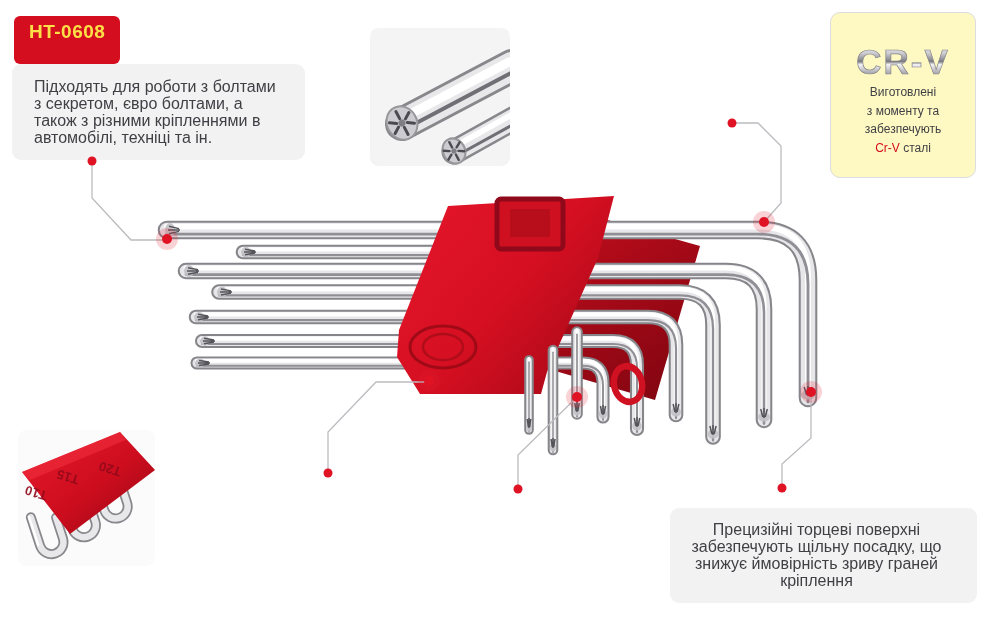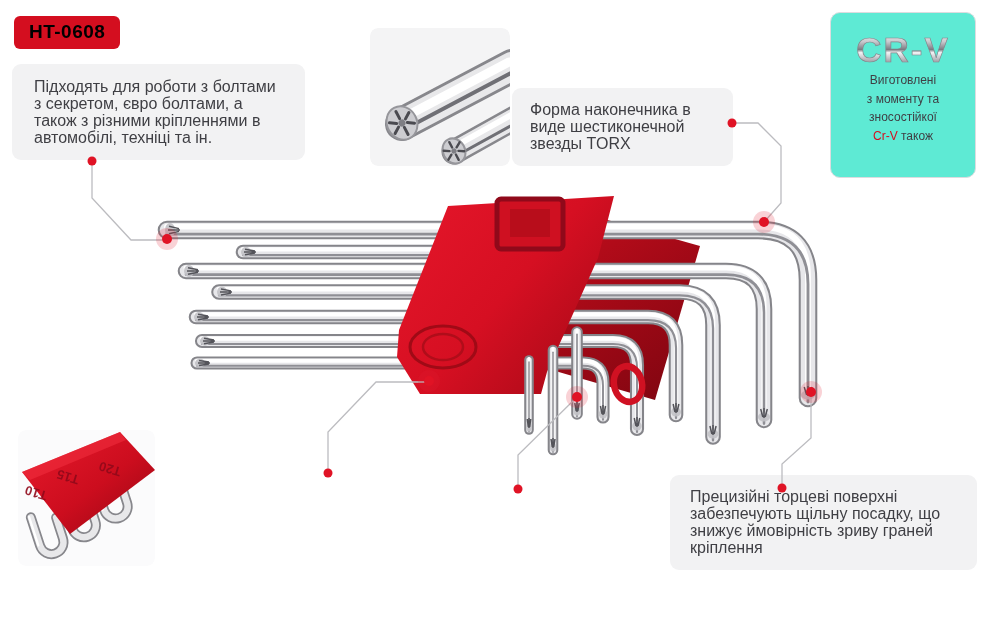--- a/index.html
+++ b/index.html
@@ -2,62 +2,59 @@
 <html style="--accent-red: #d40e1f; --box-bg: #f2f2f3; --card-border: #dcdcdf; --line-gray: #bcbcc0; --text: #3f3f44; --dot-red: #e01325;"><head>
 <meta charset="utf-8">
 <style>
   html,body{margin:0;padding:0;background:#fff;}
   .canvas{
     position:relative;width:990px;height:625px;overflow:hidden;background:#fff;
     font-family:"Liberation Sans",sans-serif;color:var(--text,#3f3f44);
   }
   .badge{
     position:absolute;left:14px;top:16px;
-    background:var(--accent-red,#d40e1f);color:#000000;
+    background:var(--accent-red,#d40e1f);color:#fde047;
     font-size:19px;font-weight:bold;letter-spacing:.5px;
-    padding:5px 15px 6px;border-radius:6px;
+    padding:5px 15px 21px;border-radius:6px;
   }
   .box{
     position:absolute;background:var(--box-bg,#f2f2f3);border-radius:9px;
     font-size:16px;line-height:17px;color:var(--text,#3f3f44);
     box-sizing:border-box;
   }
   .box1{left:12px;top:64px;width:293px;height:96px;padding:14px 20px 14px 22px;}
   .box2{left:512px;top:88px;width:221px;height:78px;padding:13px 32px 13px 18px;}
   .box4{left:157px;top:472px;width:211px;height:94px;padding:13px 52px 13px 22px;}
   .box5{left:418px;top:488px;width:232px;height:94px;padding:13px 34px 13px 20px;}
-  .box6{left:670px;top:475px;width:307px;height:95px;padding:13px 34px 13px 20px;}
+  .box6{left:670px;top:508px;width:307px;height:95px;padding:13px 34px 13px 20px;text-align:center;}
   .thumb{position:absolute;border-radius:8px;overflow:hidden;}
   .thumb-tips{left:370px;top:28px;width:140px;height:138px;}
   .thumb-holder{left:18px;top:430px;width:137px;height:136px;}
   .card-crv{
     position:absolute;left:830px;top:12px;width:146px;height:166px;
-    background:#5eead4;border:1px solid var(--card-border,#dcdcdf);border-radius:10px;
+    background:#fef9c3;border:1px solid var(--card-border,#dcdcdf);border-radius:10px;
     box-sizing:border-box;display:flex;flex-direction:column;align-items:center;
-    padding-top:16px;
+    padding-top:28px;
   }
   .crv-lines{margin-top:0;text-align:center;font-size:12px;line-height:18.5px;}
   .red-accent{color:var(--accent-red,#d40e1f);}
   .product,.overlay{position:absolute;left:0;top:0;}
   .overlay{pointer-events:none;z-index:6;}
   .product{z-index:1;}
   .box,.badge,.card-crv,.thumb{z-index:3;}
 </style>
 </head>
 <body>
 
 <div class="canvas">
 
   <div class="badge">HT-0608</div>
 
   <div class="box box1">
     <span>Підходять для роботи з болтами з секретом, євро болтами, а також з різними кріпленнями в автомобілі, техніці та ін.</span>
-  </div>
-  <div class="box box2">
-    <span>Форма наконечника в виде шестиконечной звезды TORX</span>
   </div>
   <div class="box box6">
     <span>Прецизійні торцеві поверхні забезпечують щільну посадку, що знижує ймовірність зриву граней кріплення</span>
   </div>
 
   <div class="card-crv">
     <svg width="132" height="42" viewBox="0 0 132 42">
       <defs>
         <linearGradient id="crvg" x1="0" y1="0" x2="0" y2="1">
           <stop offset="0" stop-color="#fdfdfd"></stop>
@@ -66,22 +63,22 @@
             <stop offset=".58" stop-color="#f4f4f6"></stop>
           <stop offset=".8" stop-color="#a7a7ad"></stop>
             <stop offset="1" stop-color="#e2e2e5"></stop>
         </linearGradient>
       </defs>
       <text x="66" y="33" text-anchor="middle" font-family="Liberation Sans, sans-serif" font-size="35" font-weight="bold" letter-spacing="2" fill="url(#crvg)" stroke="#85858b" stroke-width="0.7">CR-V</text>
     </svg>
     <div class="crv-lines">
       <div>Виготовлені</div>
       <div>з моменту та</div>
-      <div>зносостійкої</div>
-      <div><span class="red-accent">Cr-V</span><span> також</span></div>
+      <div>забезпечують</div>
+      <div><span class="red-accent">Cr-V</span><span> сталі</span></div>
     </div>
   </div>
 
   <div class="thumb thumb-tips">
     <svg width="140" height="138" viewBox="0 0 140 138">
       <rect x="0" y="0" width="140" height="138" rx="8" fill="#f4f4f5"></rect>
 
       <g stroke-linecap="round" fill="none">
         <path d="M32 96 L142 38" stroke="#87878c" stroke-width="34"></path>
         <path d="M32 96 L142 38" stroke="#e8e8ea" stroke-width="28"></path>

